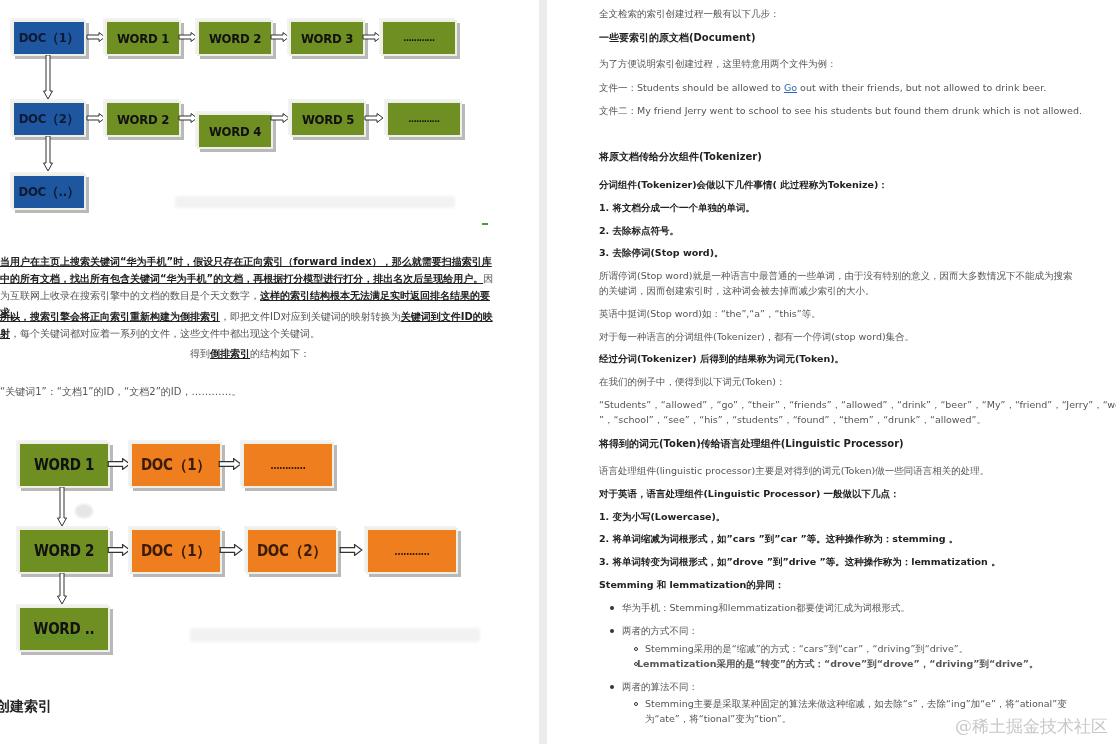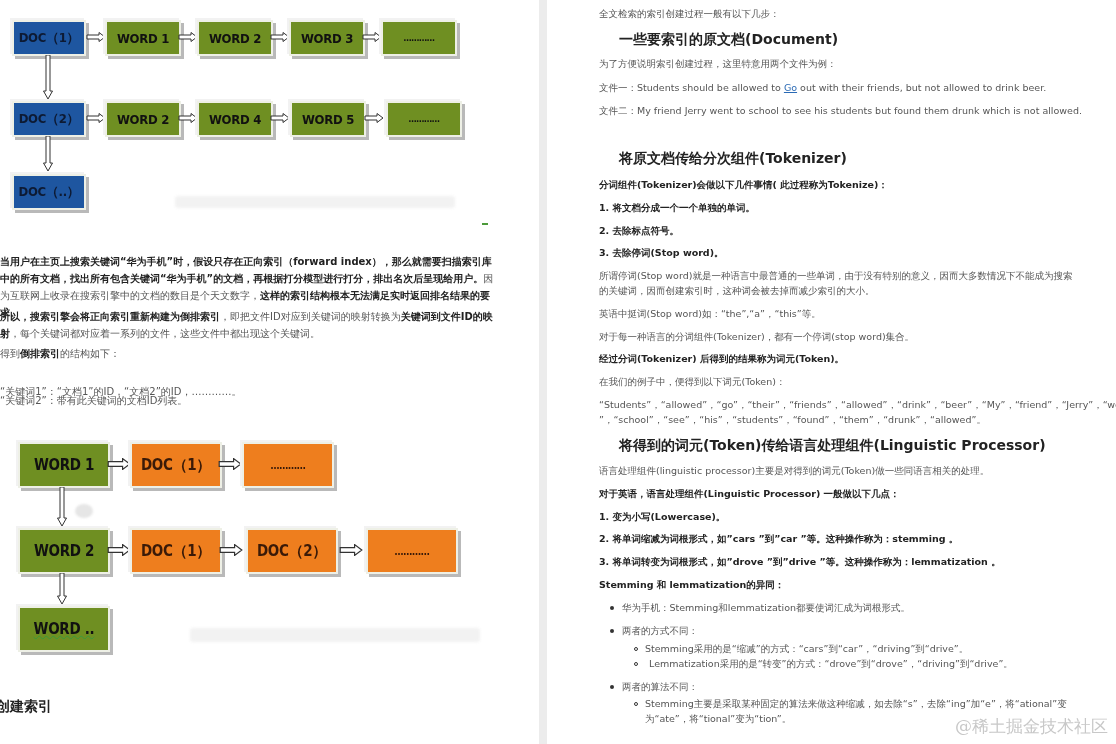--- a/index.html
+++ b/index.html
@@ -24,27 +24,27 @@
   .box.orange { background:#ee7e1e; color:#3a1a08; font-size:15px; }
   .box.green.big { font-size:15px; }
   .arrow-r { position:absolute; width:20px; height:10px; }
   .arrow-d { position:absolute; width:10px; height:30px; }
   .blur-caption { position:absolute; height:12px; background:#f2f2f2; border-radius:3px; filter:blur(1.5px); }
   .mini-mark { position:absolute; width:6px; height:2px; background:#4c9a3a; }
   .squiggle { text-decoration: underline wavy #3a9a3a; text-decoration-thickness:1px; }
 
   
   .ltext { position:absolute; left:0; width:500px; font-size:10px; line-height:17px; color:#555; }
-  .ltext b { color:#222; }
+  .ltext b { color:#222;text-decoration:underline; }
   .lheading { position:absolute; left:0; font-size:14px; font-weight:bold; color:#222; }
 
   
   .r { position:absolute; left:52px; width:520px; font-size:9.5px; line-height:15px; color:#555; }
   .r.bold { font-weight:bold; color:#222; }
-  .rh { position:absolute; left:52px; font-size:14px; font-weight:bold; color:#222;margin-left:20px; }
+  .rh { position:absolute; left:52px; font-size:10px; font-weight:bold; color:#222; }
   .link { color:#2a6ab5; text-decoration:underline; }
   .bullet { position:absolute; font-size:9.5px; line-height:15px; color:#555; }
   .dot { position:absolute; width:4px; height:4px; border-radius:50%; background:#333; }
   .circ { position:absolute; width:4px; height:4px; border-radius:50%; border:1px solid #333; box-sizing:border-box; }
   .watermark { position:absolute; right:8px; bottom:6px; font-family:"DejaVu Serif",serif; font-size:17px; color:#c8c8c8; }
 </style>
 </head>
 <body>
 
 <div class="page-left">
@@ -74,21 +74,21 @@
       </svg>
 
     <div class="box blue" style="left:12px;top:101px;width:70px;height:32px;">DOC（2）</div>
     <svg class="arrow-r" style="left:86px;top:113px;" viewBox="0 0 20 10">
         <path d="M1 3h12V0.5L19 5l-6 4.5V7H1z" fill="#fff" stroke="#333" stroke-width="1"></path>
       </svg>
     <div class="box green" style="left:105px;top:101px;width:72px;height:32px;">WORD 2</div>
     <svg class="arrow-r" style="left:178px;top:113px;" viewBox="0 0 20 10">
         <path d="M1 3h12V0.5L19 5l-6 4.5V7H1z" fill="#fff" stroke="#333" stroke-width="1"></path>
       </svg>
-    <div class="box green" style="left:197px;top:101px;width:72px;height:32px;">WORD 4</div>
+    <div class="box green" style="left:197px;top:113px;width:72px;height:32px;">WORD 4</div>
     <svg class="arrow-r" style="left:270px;top:113px;" viewBox="0 0 20 10">
         <path d="M1 3h12V0.5L19 5l-6 4.5V7H1z" fill="#fff" stroke="#333" stroke-width="1"></path>
       </svg>
     <div class="box green" style="left:290px;top:101px;width:72px;height:32px;">WORD 5</div>
     <svg class="arrow-r" style="left:364px;top:113px;" viewBox="0 0 20 10">
         <path d="M1 3h12V0.5L19 5l-6 4.5V7H1z" fill="#fff" stroke="#333" stroke-width="1"></path>
       </svg>
     <div class="box green" style="left:386px;top:101px;width:72px;height:32px;font-size:9px;">…………</div>
 
     <svg class="arrow-d" style="left:43px;top:136px;height:36px;" viewBox="0 0 10 36">
@@ -100,25 +100,24 @@
     <div class="blur-caption" style="left:175px;top:196px;width:280px;"></div>
     <div class="mini-mark" style="left:482px;top:223px;"></div>
   </div>
 
   <div class="ltext" style="top:253px;">
     <b>当用户在主页上搜索关键词“华为手机”时，假设只存在正向索引（forward index），那么就需要扫描索引库中的所有文档，找出所有包含关键词“华为手机”的文档，再根据打分模型进行打分，排出名次后呈现给用户。</b><span>因为互联网上收录在搜索引擎中的文档的数目是个天文数字，</span><b>这样的索引结构根本无法满足实时返回排名结果的要求。</b>
   </div>
   <div class="ltext" style="top:308px;">
     <b>所以，搜索引擎会将正向索引重新构建为倒排索引</b><span>，即把文件ID对应到关键词的映射转换为</span><b>关键词到文件ID的映射</b><span>，每个关键词都对应着一系列的文件，这些文件中都出现这个关键词。</span>
   </div>
-  <div class="ltext" style="top:345px;">
+  <div class="ltext" style="top:345px;text-align:center;">
     <span>得到</span><b>倒排索引</b><span>的结构如下：</span>
   </div>
   <div class="ltext" style="top:383px;">“关键词1”：“文档1”的ID，“文档2”的ID，…………。</div>
-  <div class="ltext" style="top:392px;">“关键词2”：带有此关键词的文档ID列表。</div>
 
   <div>
     <div class="box green big" style="left:18px;top:442px;width:88px;height:42px;">WORD 1</div>
     <svg class="arrow-r" style="left:107px;top:458px;width:24px;height:12px;" viewBox="0 0 20 10">
         <path d="M1 3h12V0.5L19 5l-6 4.5V7H1z" fill="#fff" stroke="#333" stroke-width="1"></path>
       </svg>
     <div class="box orange" style="left:130px;top:442px;width:88px;height:42px;">DOC（1）</div>
     <svg class="arrow-r" style="left:218px;top:458px;width:24px;height:12px;" viewBox="0 0 20 10">
         <path d="M1 3h12V0.5L19 5l-6 4.5V7H1z" fill="#fff" stroke="#333" stroke-width="1"></path>
       </svg>
@@ -192,21 +191,21 @@
   <div class="r bold" style="top:577px;">Stemming 和 lemmatization的异同：</div>
 
   <div class="dot" style="left:63px;top:606px;"></div>
   <div class="bullet" style="left:75px;top:600px;">华为手机：Stemming和lemmatization都要使词汇成为词根形式。</div>
 
   <div class="dot" style="left:63px;top:629px;"></div>
   <div class="bullet" style="left:75px;top:623px;">两者的方式不同：</div>
   <div class="circ" style="left:87px;top:647px;"></div>
   <div class="bullet" style="left:98px;top:641px;text-align:right;">Stemming采用的是“缩减”的方式：“cars”到“car”，“driving”到“drive”。</div>
   <div class="circ" style="left:87px;top:662px;"></div>
-  <div class="bullet" style="left:102px;top:656px;">Lemmatization采用的是“转变”的方式：“drove”到“drove”，“driving”到“drive”。</div>
+  <div class="bullet" style="left:90px;top:656px;font-weight:bold;">Lemmatization采用的是“转变”的方式：“drove”到“drove”，“driving”到“drive”。</div>
 
   <div class="dot" style="left:63px;top:685px;"></div>
   <div class="bullet" style="left:75px;top:679px;">两者的算法不同：</div>
   <div class="circ" style="left:87px;top:702px;"></div>
   <div class="bullet" style="left:98px;top:696px;">Stemming主要是采取某种固定的算法来做这种缩减，如去除“s”，去除“ing”加“e”，将“ational”变</div>
   <div class="bullet" style="left:98px;top:711px;">为“ate”，将“tional”变为“tion”。</div>
 
   <div class="watermark">@稀土掘金技术社区</div>
 </div>
 

